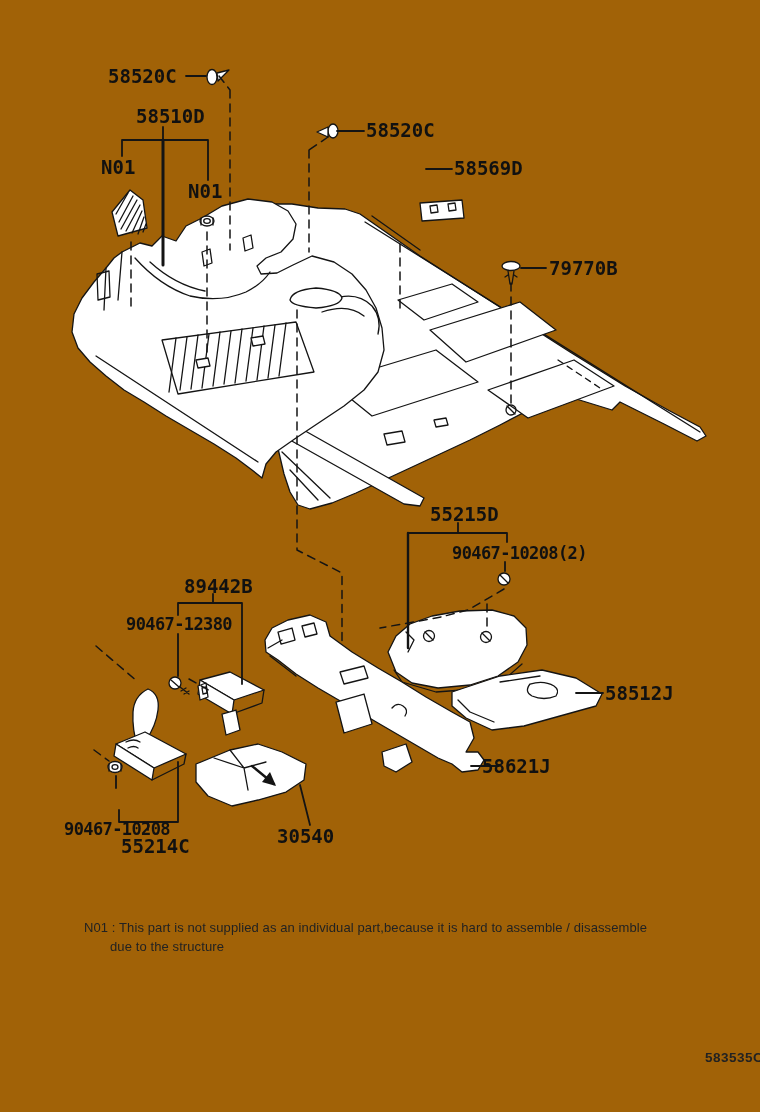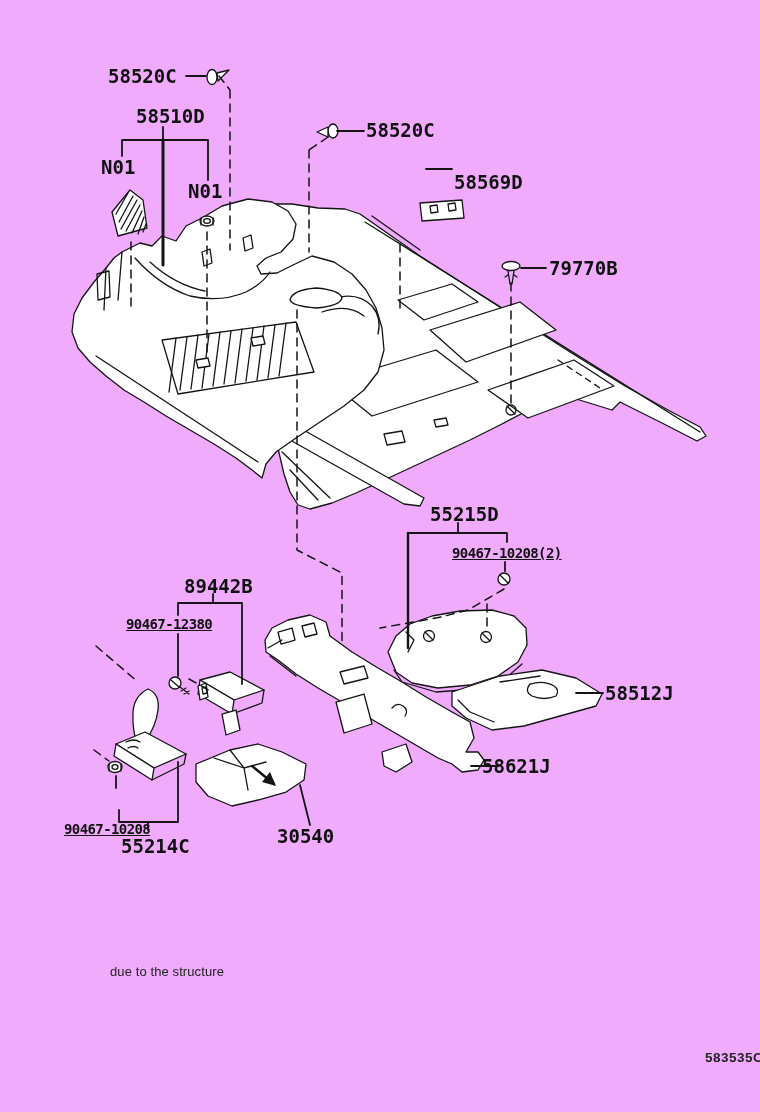--- a/index.html
+++ b/index.html
@@ -1,32 +1,32 @@
 <!DOCTYPE html>
 <html><head>
 <meta charset="utf-8">
 <style>
   html,body{margin:0;padding:0;background:#fff;}
   .stage{
-    position:relative;width:760px;height:1112px;background:#f0abfc;
+    position:relative;width:760px;height:1112px;background:#a16207;
     font-family:"DejaVu Sans Mono", monospace;overflow:hidden;
   }
   .diagram-svg{position:absolute;left:0;top:0;}
   .callout{
     position:absolute;color:#111;font-weight:700;font-size:19px;
     line-height:20px;white-space:nowrap;letter-spacing:0;
     font-family:"DejaVu Sans Mono", monospace;
   }
-  .callout.sm{font-size:14px;letter-spacing:-0.6px;text-decoration:underline;}
+  .callout.sm{font-size:17px;letter-spacing:-0.6px;}
   .footer-note{
     position:absolute;left:84px;top:918px;width:600px;color:#222;
     font-family:"Liberation Sans", sans-serif;font-size:13px;line-height:19px;
     letter-spacing:0.1px;
   }
-  .footer-note .line2{padding-left:26px;margin-top:44px;}
+  .footer-note .line2{padding-left:26px;}
   .figure-code{
     position:absolute;left:667px;top:1050px;color:#222;
     font-family:"Liberation Sans", sans-serif;font-size:13.5px;font-weight:600;
     letter-spacing:0.5px;
     margin-left:38px;
   }
 </style>
 </head>
 <body>
 
@@ -216,30 +216,31 @@
       <path d="M94,750 L109,761"></path>
       <path d="M96,646 L138,682"></path>
     </g>
   </svg>
 
   <div class="callout" style="left:108px;top:66px">58520C</div>
   <div class="callout" style="left:136px;top:106px">58510D</div>
   <div class="callout" style="left:101px;top:157px">N01</div>
   <div class="callout" style="left:188px;top:181px">N01</div>
   <div class="callout" style="left:366px;top:120px">58520C</div>
-  <div class="callout" style="left:454px;top:172px">58569D</div>
+  <div class="callout" style="left:454px;top:158px">58569D</div>
   <div class="callout" style="left:549px;top:258px">79770B</div>
   <div class="callout" style="left:430px;top:504px">55215D</div>
   <div class="callout sm" style="left:452px;top:543px">90467-10208(2)</div>
   <div class="callout" style="left:184px;top:576px">89442B</div>
   <div class="callout sm" style="left:126px;top:614px">90467-12380</div>
   <div class="callout" style="left:605px;top:683px">58512J</div>
   <div class="callout" style="left:482px;top:756px">58621J</div>
   <div class="callout sm" style="left:64px;top:819px">90467-10208</div>
   <div class="callout" style="left:121px;top:836px">55214C</div>
   <div class="callout" style="left:277px;top:826px">30540</div>
 
   <div class="footer-note">
+    <div class="line1">N01 : This part is not supplied as an individual part,because it is hard to assemble / disassemble</div>
     <div class="line2">due to the structure</div>
   </div>
   <div class="figure-code">583535C</div>
 
 </div>
 
 </body></html>

